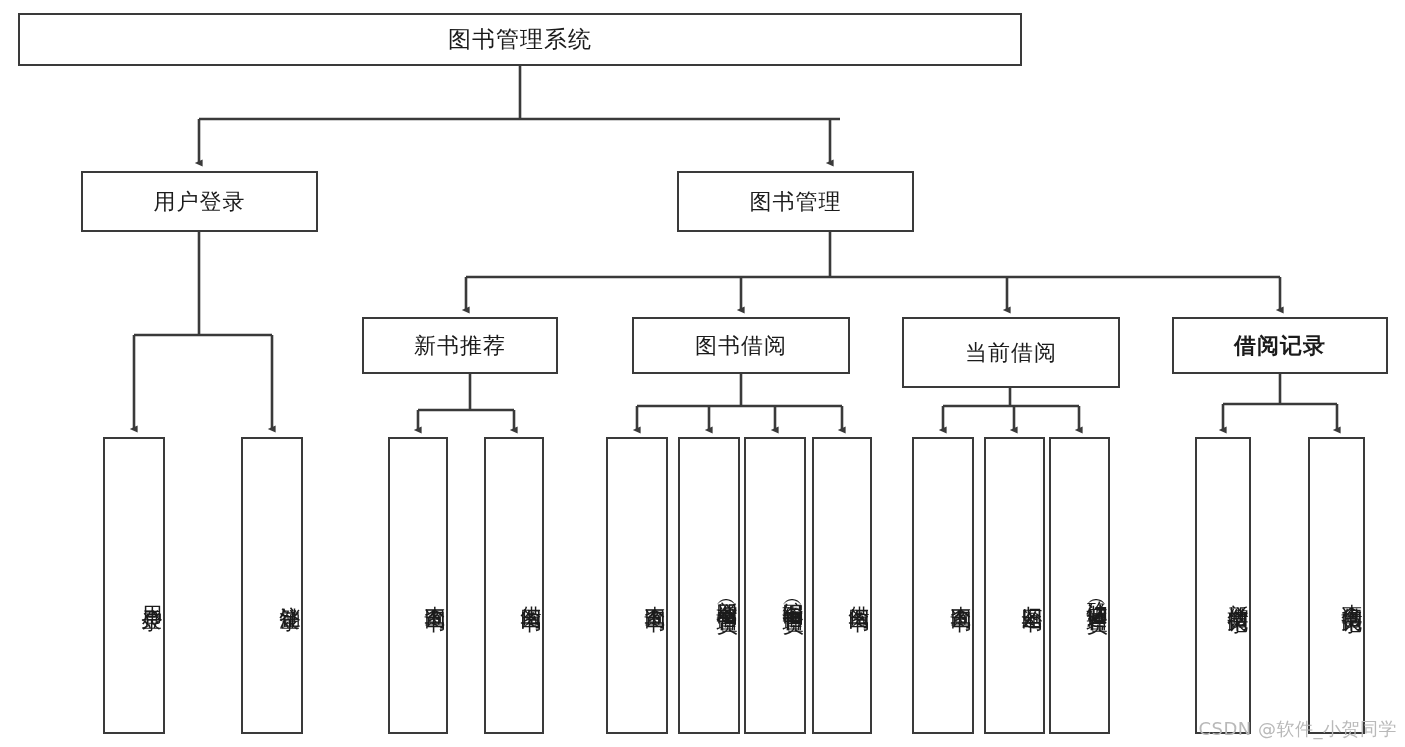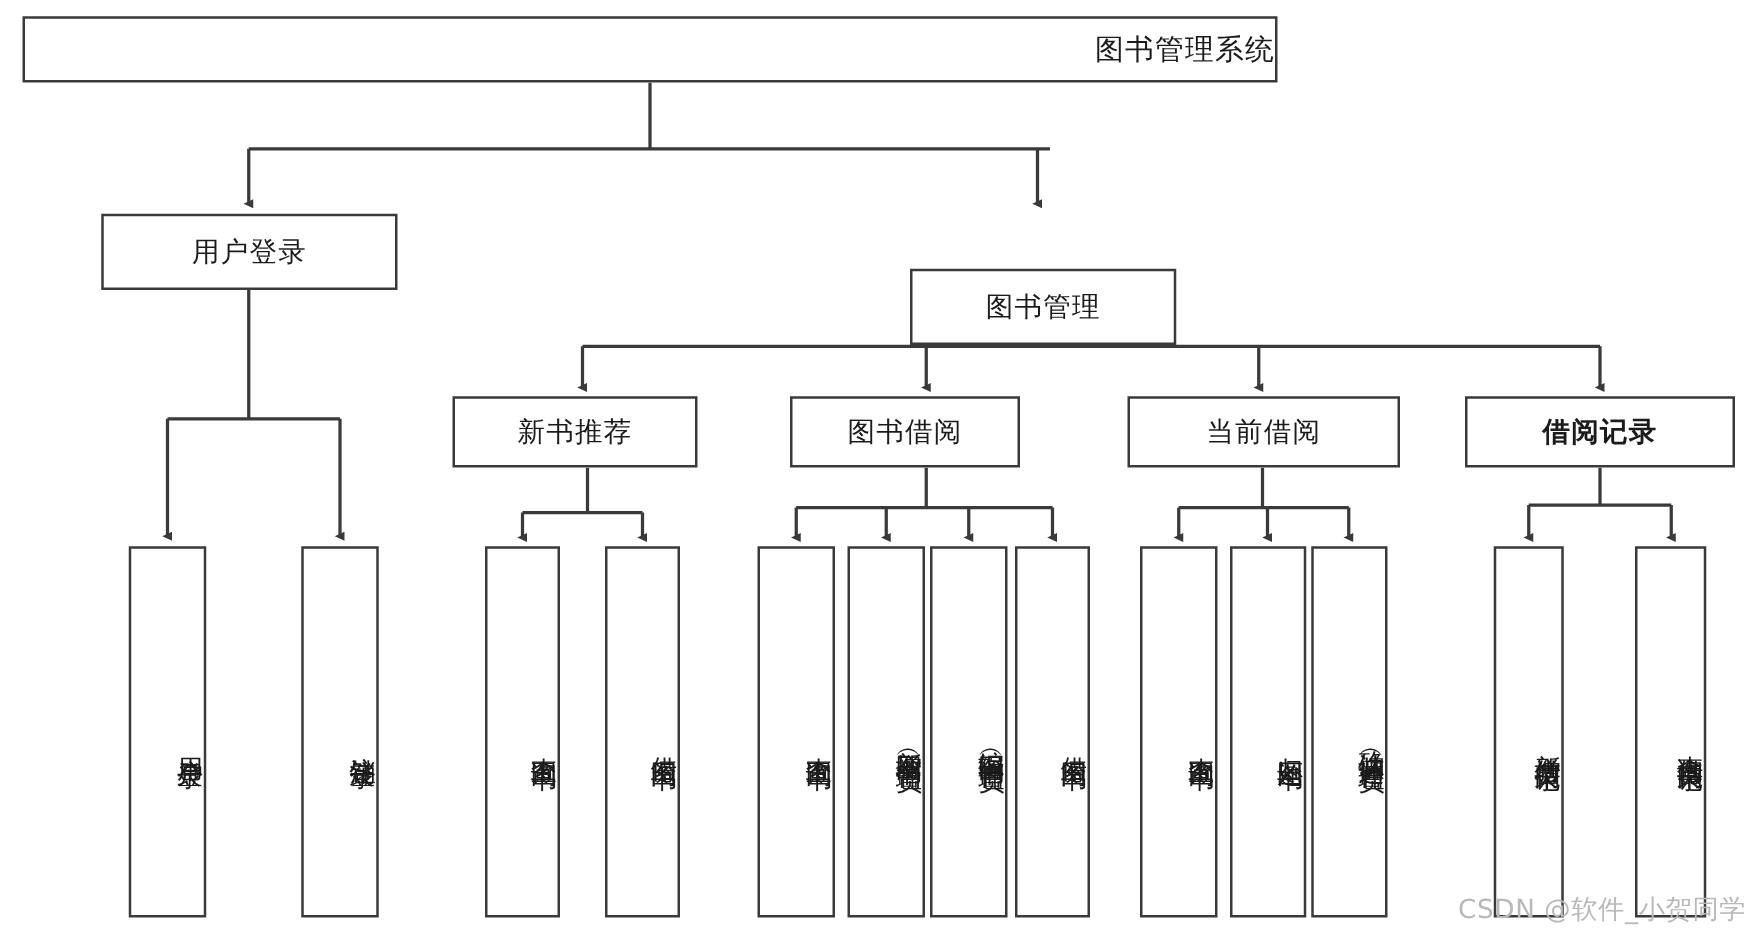--- a/index.html
+++ b/index.html
@@ -54,21 +54,21 @@
     text-orientation: upright;
     display: block;
   }
   .node.root {
     font-size: 23px;
   }
   #watermark {
     position: absolute;
     right: 8px;
     bottom: 6px;
-    font-size: 21px;
+    font-size: 18px;
     color: #b9b9b9;
     letter-spacing: 0.5px;
     white-space: nowrap;
   }
 </style>
 </head>
 <body>
 
 <div id="diagram-root">
 
@@ -115,38 +115,38 @@
       <path d="M1014,406 L1014,430" marker-end="url(#arrowhead)"></path>
       <path d="M1079,406 L1079,430" marker-end="url(#arrowhead)"></path>
 
       <path d="M1280,374 L1280,404"></path>
       <path d="M1223,404 L1337,404"></path>
       <path d="M1223,404 L1223,430" marker-end="url(#arrowhead)"></path>
       <path d="M1337,404 L1337,430" marker-end="url(#arrowhead)"></path>
     </g>
   </svg>
 
-  <div class="node horiz root" style="left:18px; top:13px; width:1004px; height:53px;justify-content:flex-end;">
+  <div class="node horiz root" style="left:18px; top:13px; width:1004px; height:53px;">
     <span>图书管理系统</span>
   </div>
 
   <div class="node horiz" style="left:81px; top:171px; width:237px; height:61px;">
     <span>用户登录</span>
   </div>
-  <div class="node horiz" style="left:728px; top:171px; width:213px; height:61px;margin-top:44px;">
+  <div class="node horiz" style="left:677px; top:171px; width:237px; height:61px;">
     <span>图书管理</span>
   </div>
 
   <div class="node horiz" style="left:362px; top:317px; width:196px; height:57px;">
     <span>新书推荐</span>
   </div>
-  <div class="node horiz" style="left:632px; top:317px; width:184px; height:57px;">
+  <div class="node horiz" style="left:632px; top:317px; width:218px; height:57px;">
     <span>图书借阅</span>
   </div>
-  <div class="node horiz" style="left:902px; top:317px; width:218px; height:57px;">
+  <div class="node horiz" style="left:902px; top:317px; width:218px; height:71px;">
     <span>当前借阅</span>
   </div>
   <div class="node horiz" style="left:1172px; top:317px; width:216px; height:57px;font-weight:bold;">
     <span>借阅记录</span>
   </div>
 
   <div class="node vert" style="left:103px; top:437px; width:62px; height:297px;">
     <span>用户登录</span>
   </div>
   <div class="node vert" style="left:241px; top:437px; width:62px; height:297px;">

